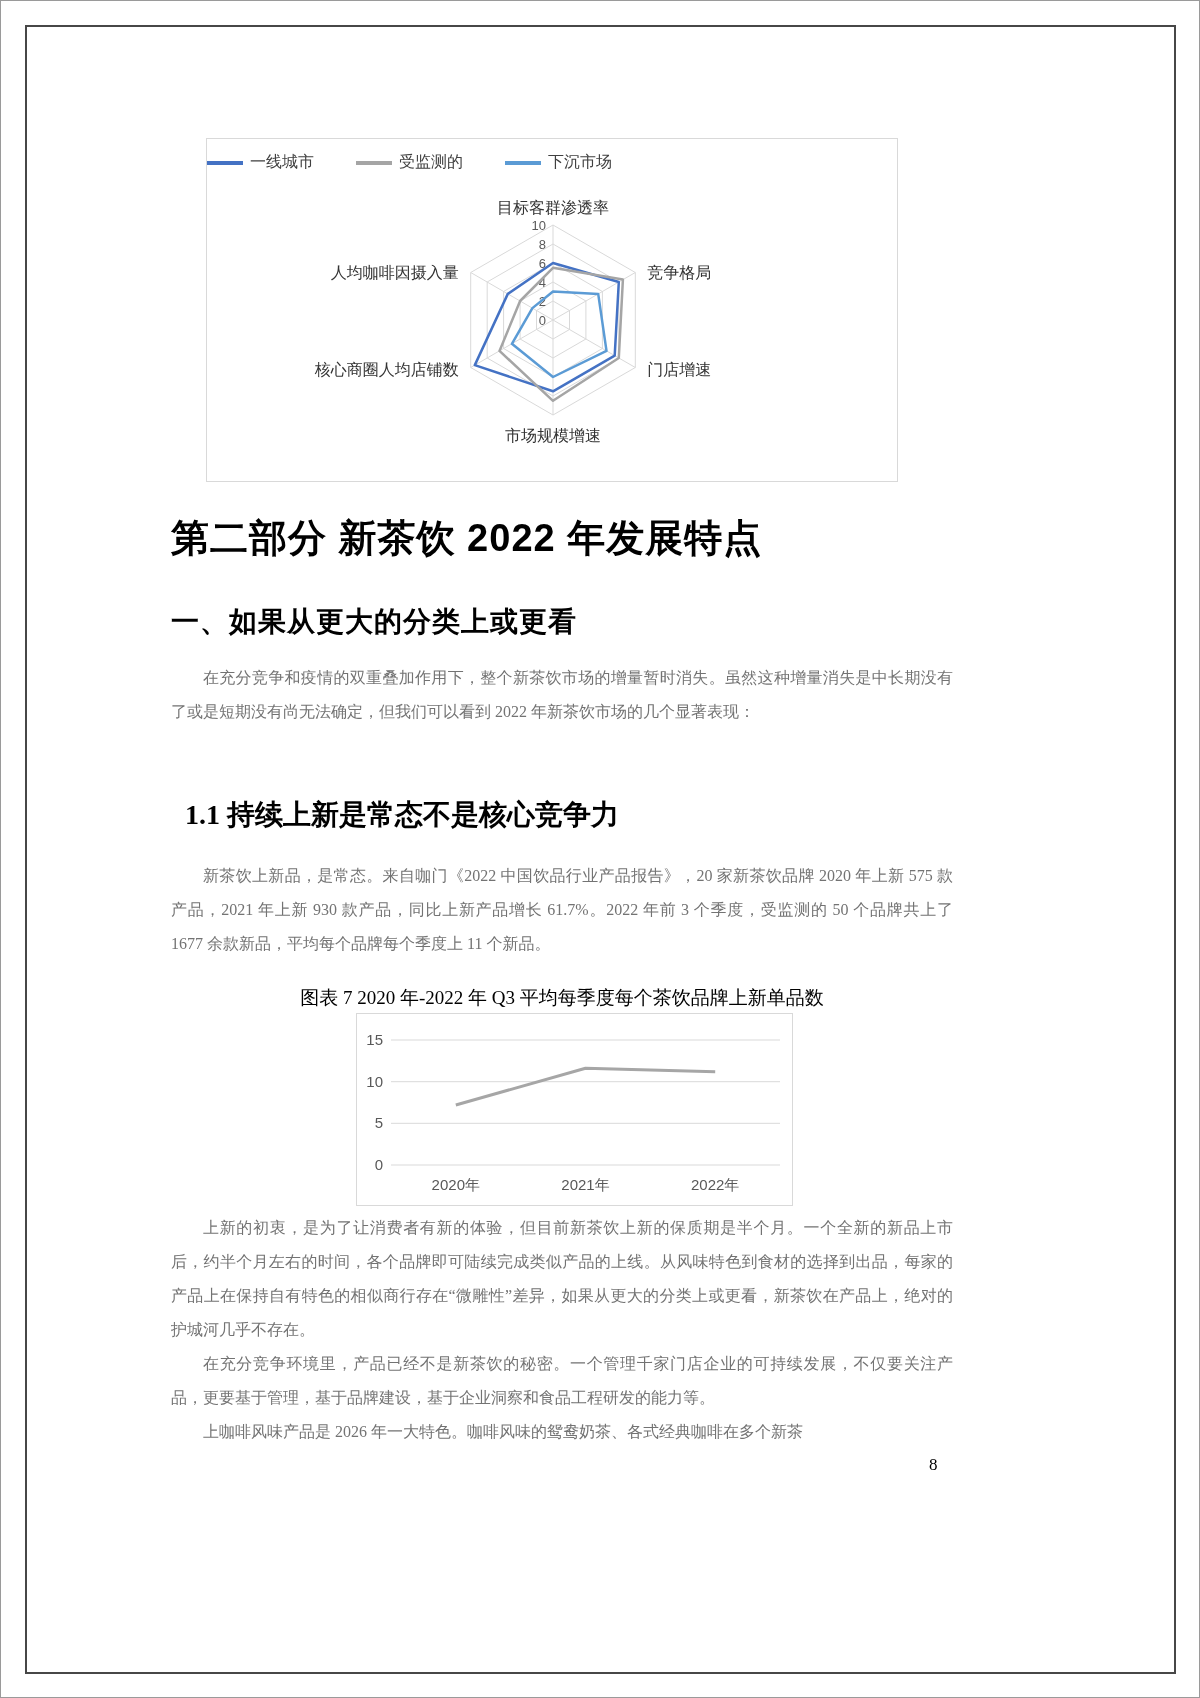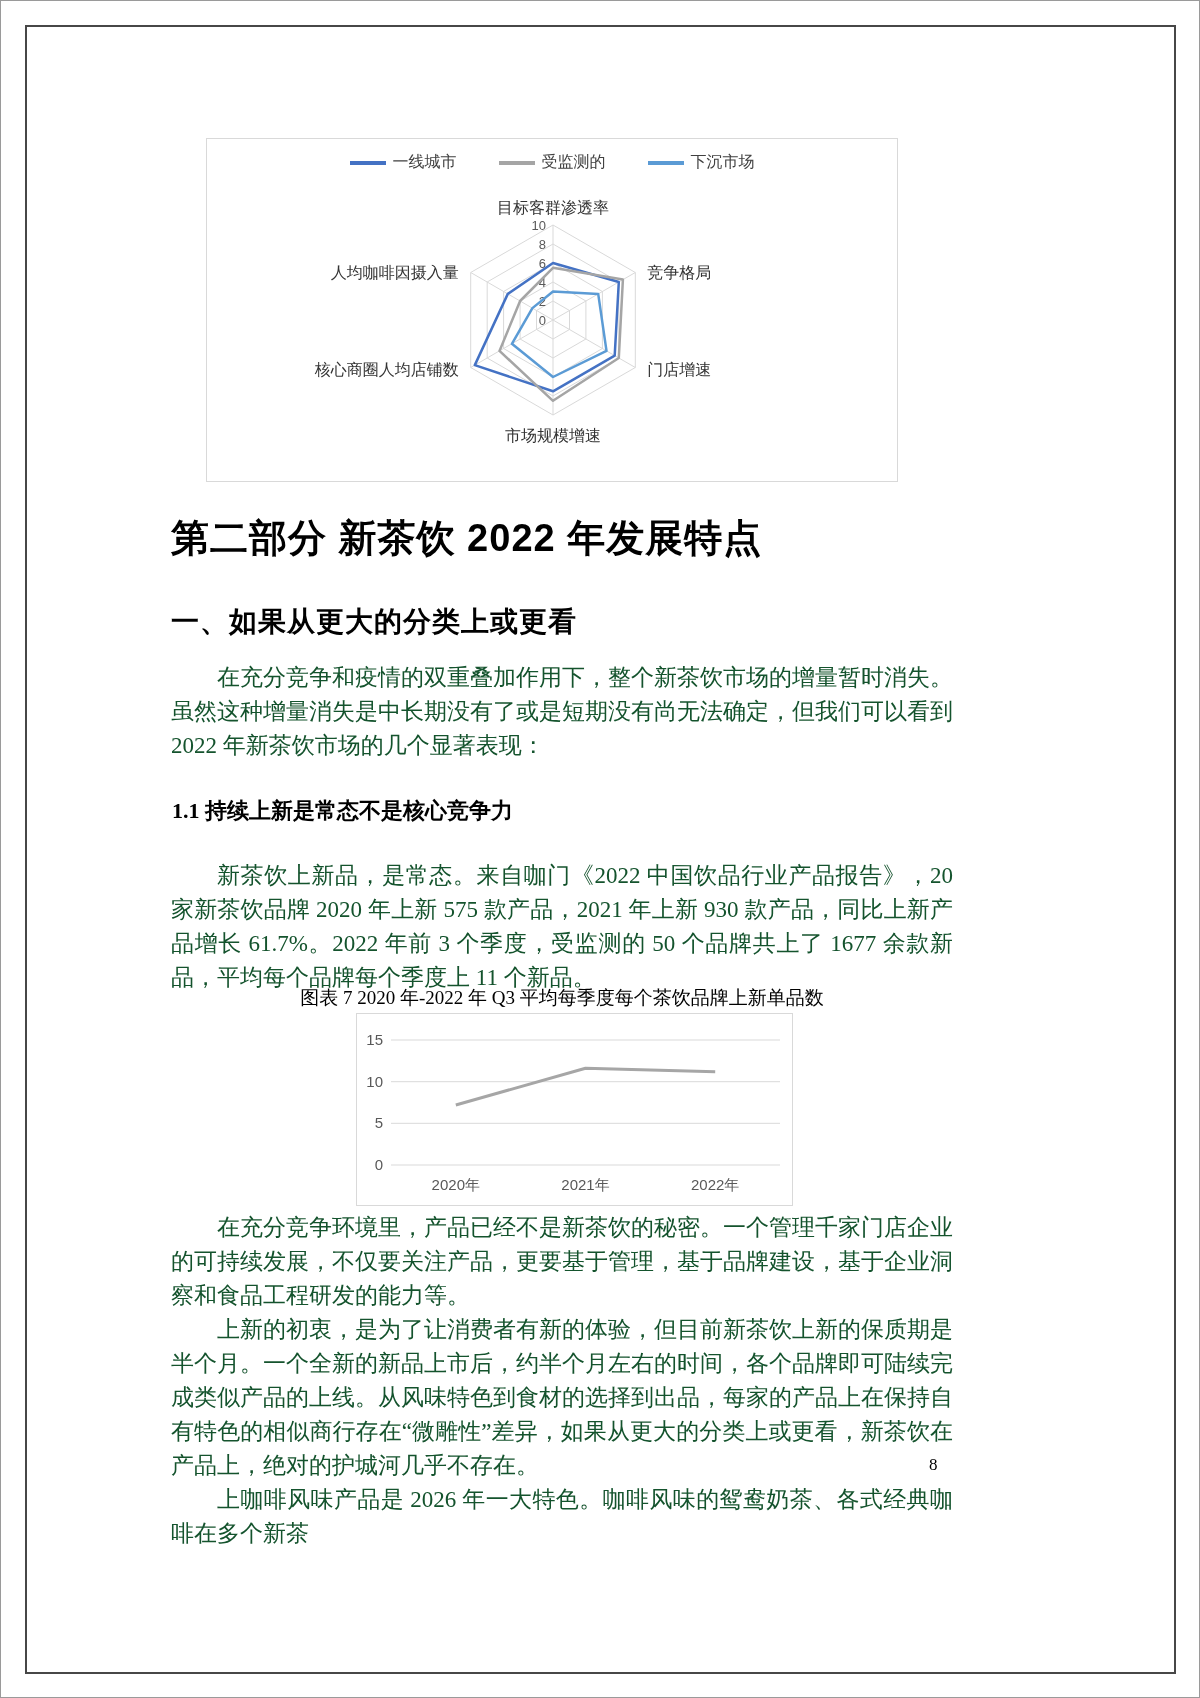--- a/index.html
+++ b/index.html
@@ -22,49 +22,49 @@
   }
   
   .radar-panel {
     position: absolute;
     left: 205px; top: 137px;
     width: 692px; height: 344px;
     border: 1px solid #D9D9D9;
     background: #fff;
   }
   .legend {
-    display: flex; justify-content: center; align-items: center;
+    display: flex; justify-content: flex-start; align-items: center;
     gap: 42px; padding-top: 13px;
     font-family: "Liberation Sans", sans-serif;
     font-size: 16px; color: #404040;
   }
   .legend-item { display: inline-flex; align-items: center; gap: 7px; }
   .legend-line { width: 36px; height: 4px; display: inline-block; }
   #radar-svg { position: absolute; left: 0; top: 34px; }
   
   .h-part {
     position: absolute; left: 170px; top: 512px; margin: 0;
     font-family: "Liberation Sans", sans-serif;
     font-weight: bold; font-size: 38px; letter-spacing: 1px;
   }
   .h-section {
     position: absolute; left: 170px; top: 602px; margin: 0;
     font-family: "Liberation Sans", sans-serif;
     font-weight: bold; font-size: 28px; letter-spacing: 1px;
   }
   .h-sub {
-    position: absolute; left: 171px; top: 795px; margin: 0;
+    position: absolute; left: 184px; top: 795px; margin: 0;
     font-family: "Liberation Serif", serif;
-    font-weight: bold; font-size: 22px;
+    font-weight: bold; font-size: 28px;
   }
   .body-block {
     position: absolute; left: 170px; width: 782px;
     font-family: "Liberation Serif", serif;
-    font-size: 23px; line-height: 34px;
-    text-align: justify; color: #14532d;
+    font-size: 16px; line-height: 34px;
+    text-align: justify; color: #737373;
   }
   .body-block p { margin: 0; text-indent: 2em; }
   #para1 { top: 660px; }
   #para2 { top: 858px; }
   #para-tail { top: 1210px; }
   .caption {
     position: absolute; left: 170px; top: 984px; width: 782px; margin: 0;
     text-align: center;
     font-family: "Liberation Serif", serif;
     font-weight: normal; font-size: 19px;
@@ -162,19 +162,19 @@
         <line x1="34" y1="26.0" x2="423" y2="26.0" stroke="#D9D9D9" stroke-width="1"></line>
         <text x="26" y="31.0" text-anchor="end" class="ltick">15</text>
         <polyline points="98.8,91.0 228.5,54.3 358.2,57.7" fill="none" stroke="#A6A6A6" stroke-width="3" stroke-linejoin="round"></polyline>
         <text x="98.8" y="176" text-anchor="middle" class="ltick">2020年</text>
         <text x="228.5" y="176" text-anchor="middle" class="ltick">2021年</text>
         <text x="358.2" y="176" text-anchor="middle" class="ltick">2022年</text>
       </svg>
   </div>
 
   <div class="body-block" id="para-tail">
+    <p>上新的初衷，是为了让消费者有新的体验，但目前新茶饮上新的保质期是半个月。一个全新的新品上市后，约半个月左右的时间，各个品牌即可陆续完成类似产品的上线。从风味特色到食材的选择到出品，每家的产品上在保持自有特色的相似商行存在“微雕性”差异，如果从更大的分类上或更看，新茶饮在产品上，绝对的护城河几乎不存在。</p>
     <p>在充分竞争环境里，产品已经不是新茶饮的秘密。一个管理千家门店企业的可持续发展，不仅要关注产品，更要基于管理，基于品牌建设，基于企业洞察和食品工程研发的能力等。</p>
-    <p>上新的初衷，是为了让消费者有新的体验，但目前新茶饮上新的保质期是半个月。一个全新的新品上市后，约半个月左右的时间，各个品牌即可陆续完成类似产品的上线。从风味特色到食材的选择到出品，每家的产品上在保持自有特色的相似商行存在“微雕性”差异，如果从更大的分类上或更看，新茶饮在产品上，绝对的护城河几乎不存在。</p>
     <p>上咖啡风味产品是 2026 年一大特色。咖啡风味的鸳鸯奶茶、各式经典咖啡在多个新茶</p>
   </div>
 
   <div class="page-num">8</div>
 </div>
 
 </body></html>

